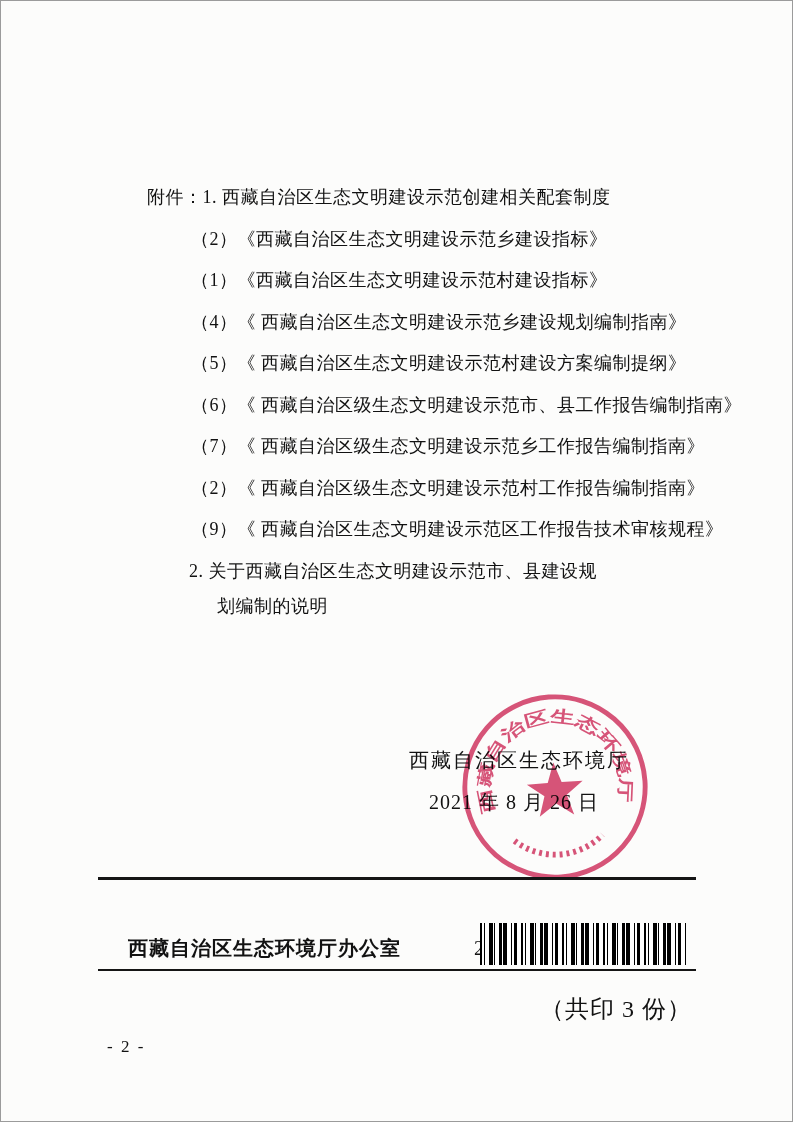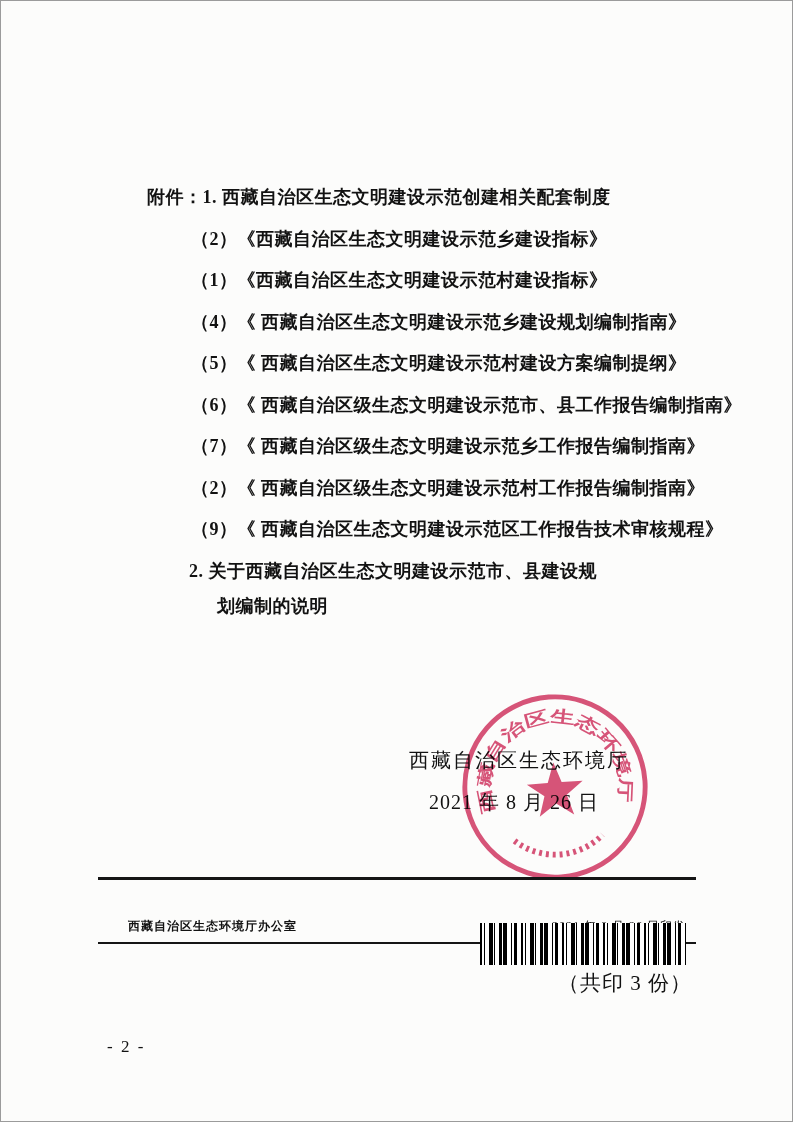--- a/index.html
+++ b/index.html
@@ -11,21 +11,20 @@
     border:1px solid #9b9b9b;
     box-sizing:border-box;
     overflow:hidden;
     font-family:"Liberation Serif","DejaVu Serif",serif;
     color:#121212;
   }
   .doc-body{
     position:absolute;
     top:176px;left:146px;right:70px;
     font-size:18px;
-    font-weight:bold;
   }
   .line{
     line-height:41.5px;
     white-space:nowrap;
     letter-spacing:0.5px;
   }
   .attachment-line{display:flex;}
   .list-line{padding-left:44px;}
   .item2-line1{padding-left:42px;}
   .item2-line2{padding-left:70px;margin-top:-6px;}
@@ -41,44 +40,44 @@
     position:absolute;left:452px;top:688px;
     width:204px;height:196px;
     mix-blend-mode:multiply;
     opacity:0.9;
     transform:rotate(-4deg);
   }
   .footer-bar{
     position:absolute;left:97px;right:96px;top:876px;
     border-top:3px solid #151515;
     border-bottom:2px solid #151515;
-    padding:5px 10px 7px 30px;
+    padding:22px 10px 7px 30px;
     display:flex;justify-content:space-between;align-items:baseline;
-    font-size:12px;
+    font-size:20px;
     box-sizing:border-box;
   }
   .footer-office{font-weight:bold;letter-spacing:1px;}
   .footer-date{letter-spacing:1px;margin-top:33px;}
   .barcode{
     position:absolute;top:922px;right:106px;
     width:206px;height:42px;
     background:
       repeating-linear-gradient(90deg,
         #000 0 2px,#fff 2px 4px,
         #000 4px 5px,#fff 5px 9px,
         #000 9px 13px,#fff 13px 14px,
         #000 14px 15px,#fff 15px 19px,
         #000 19px 22px,#fff 22px 23px,
         #000 23px 27px,#fff 27px 31px,
         #000 31px 32px,#fff 32px 34px,
         #000 34px 37px,#fff 37px 41px);
   }
   .copies{
-    position:absolute;top:968px;right:100px;
-    font-size:21px;letter-spacing:1px;text-align:right;
+    position:absolute;top:992px;right:100px;
+    font-size:24px;letter-spacing:1px;text-align:right;
   }
   .page-number{
     position:absolute;top:1036px;left:106px;
     font-size:17px;letter-spacing:2px;
   }
 </style>
 </head>
 <body>
 
 <div class="page">

